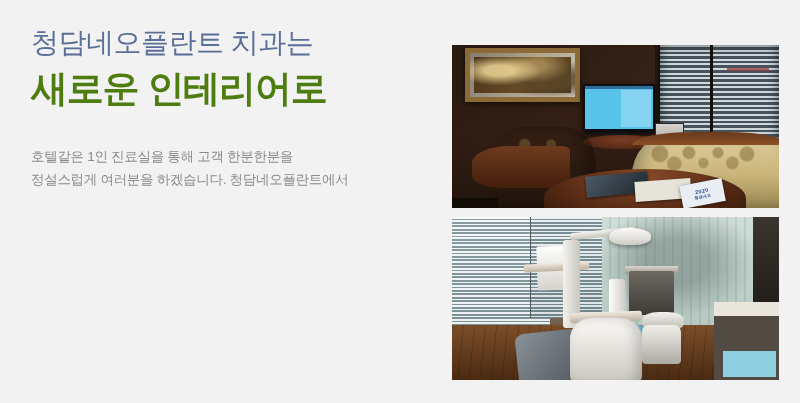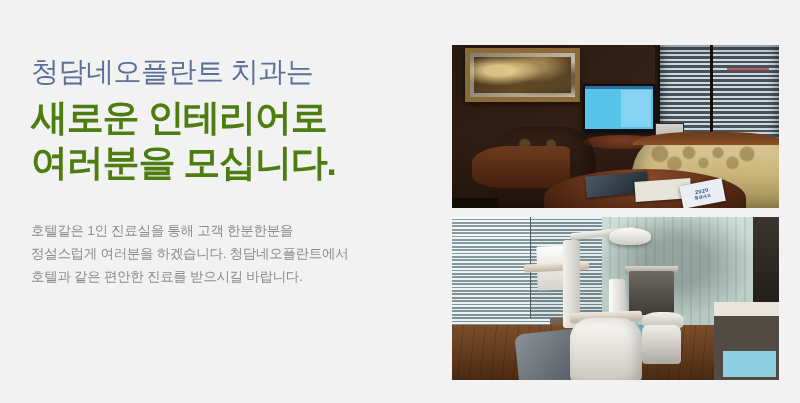--- a/index.html
+++ b/index.html
@@ -20,21 +20,21 @@
   .banner {
     position: absolute;
     inset: 0;
     background: #f2f2f2;
   }
 
   
   .copy-column {
     position: absolute;
     left: 31px;
-    top: 53px;
+    top: 24px;
     width: 400px;
   }
 
   .headline-light {
     font-size: 28px;
     font-weight: 400;
     line-height: 1.34;
     color: #5b7099;
     letter-spacing: -0.5px;
     white-space: nowrap;
@@ -377,27 +377,25 @@
 <body>
 
 <div class="banner">
 
   <div class="copy-column">
 
     <div class="headline-light">청담네오플란트 치과는</div>
 
     <div class="headline-bold">
       <span class="line1">새로운 인테리어로</span>
-      <span class="line2">여러분을 모십니다.</span>
     </div>
 
     <div class="body-copy">
       <span>호텔같은 1인 진료실을 통해 고객 한분한분을</span>
       <span>정설스럽게 여러분을 하겠습니다. 청담네오플란트에서</span>
-      <span>호텔과 같은 편안한 진료를 받으시길 바랍니다.</span>
     </div>
   </div>
 
   <div class="photo-column">
 
     <div class="photo p1">
       <div class="wall-right"></div>
       <div class="window"></div>
       <div class="window-mullion"></div>
       <div class="window-red"></div>

